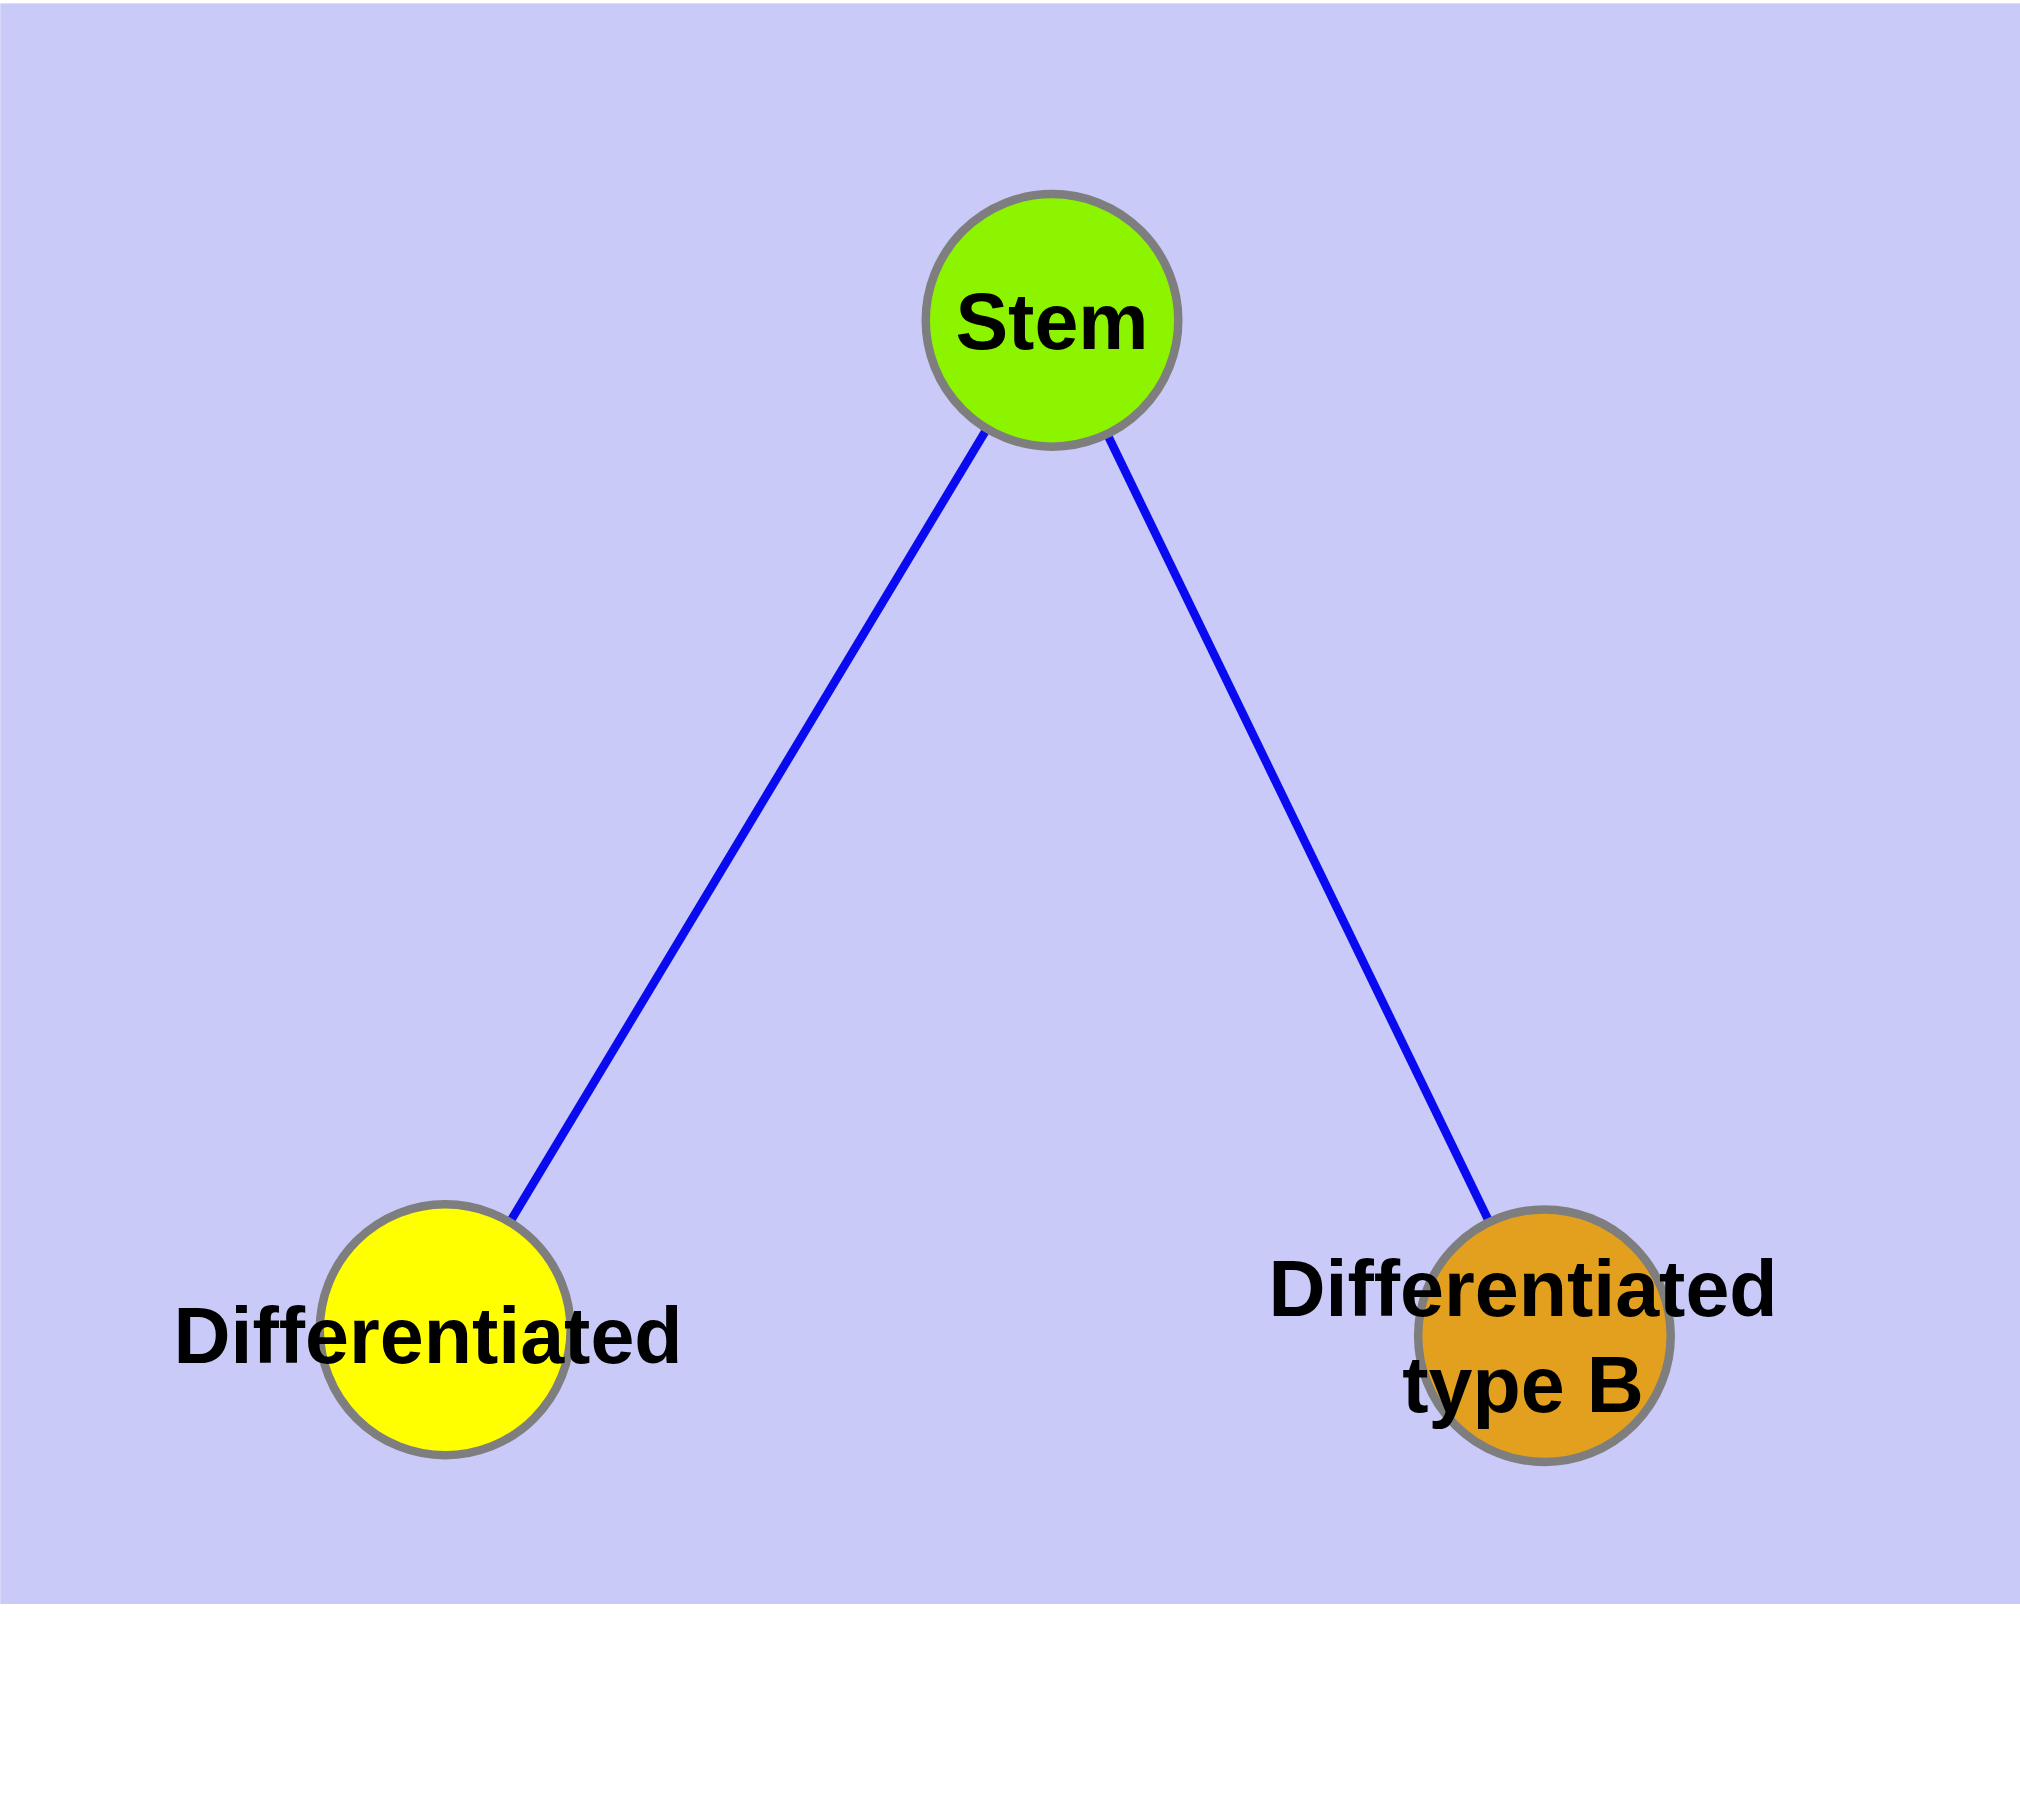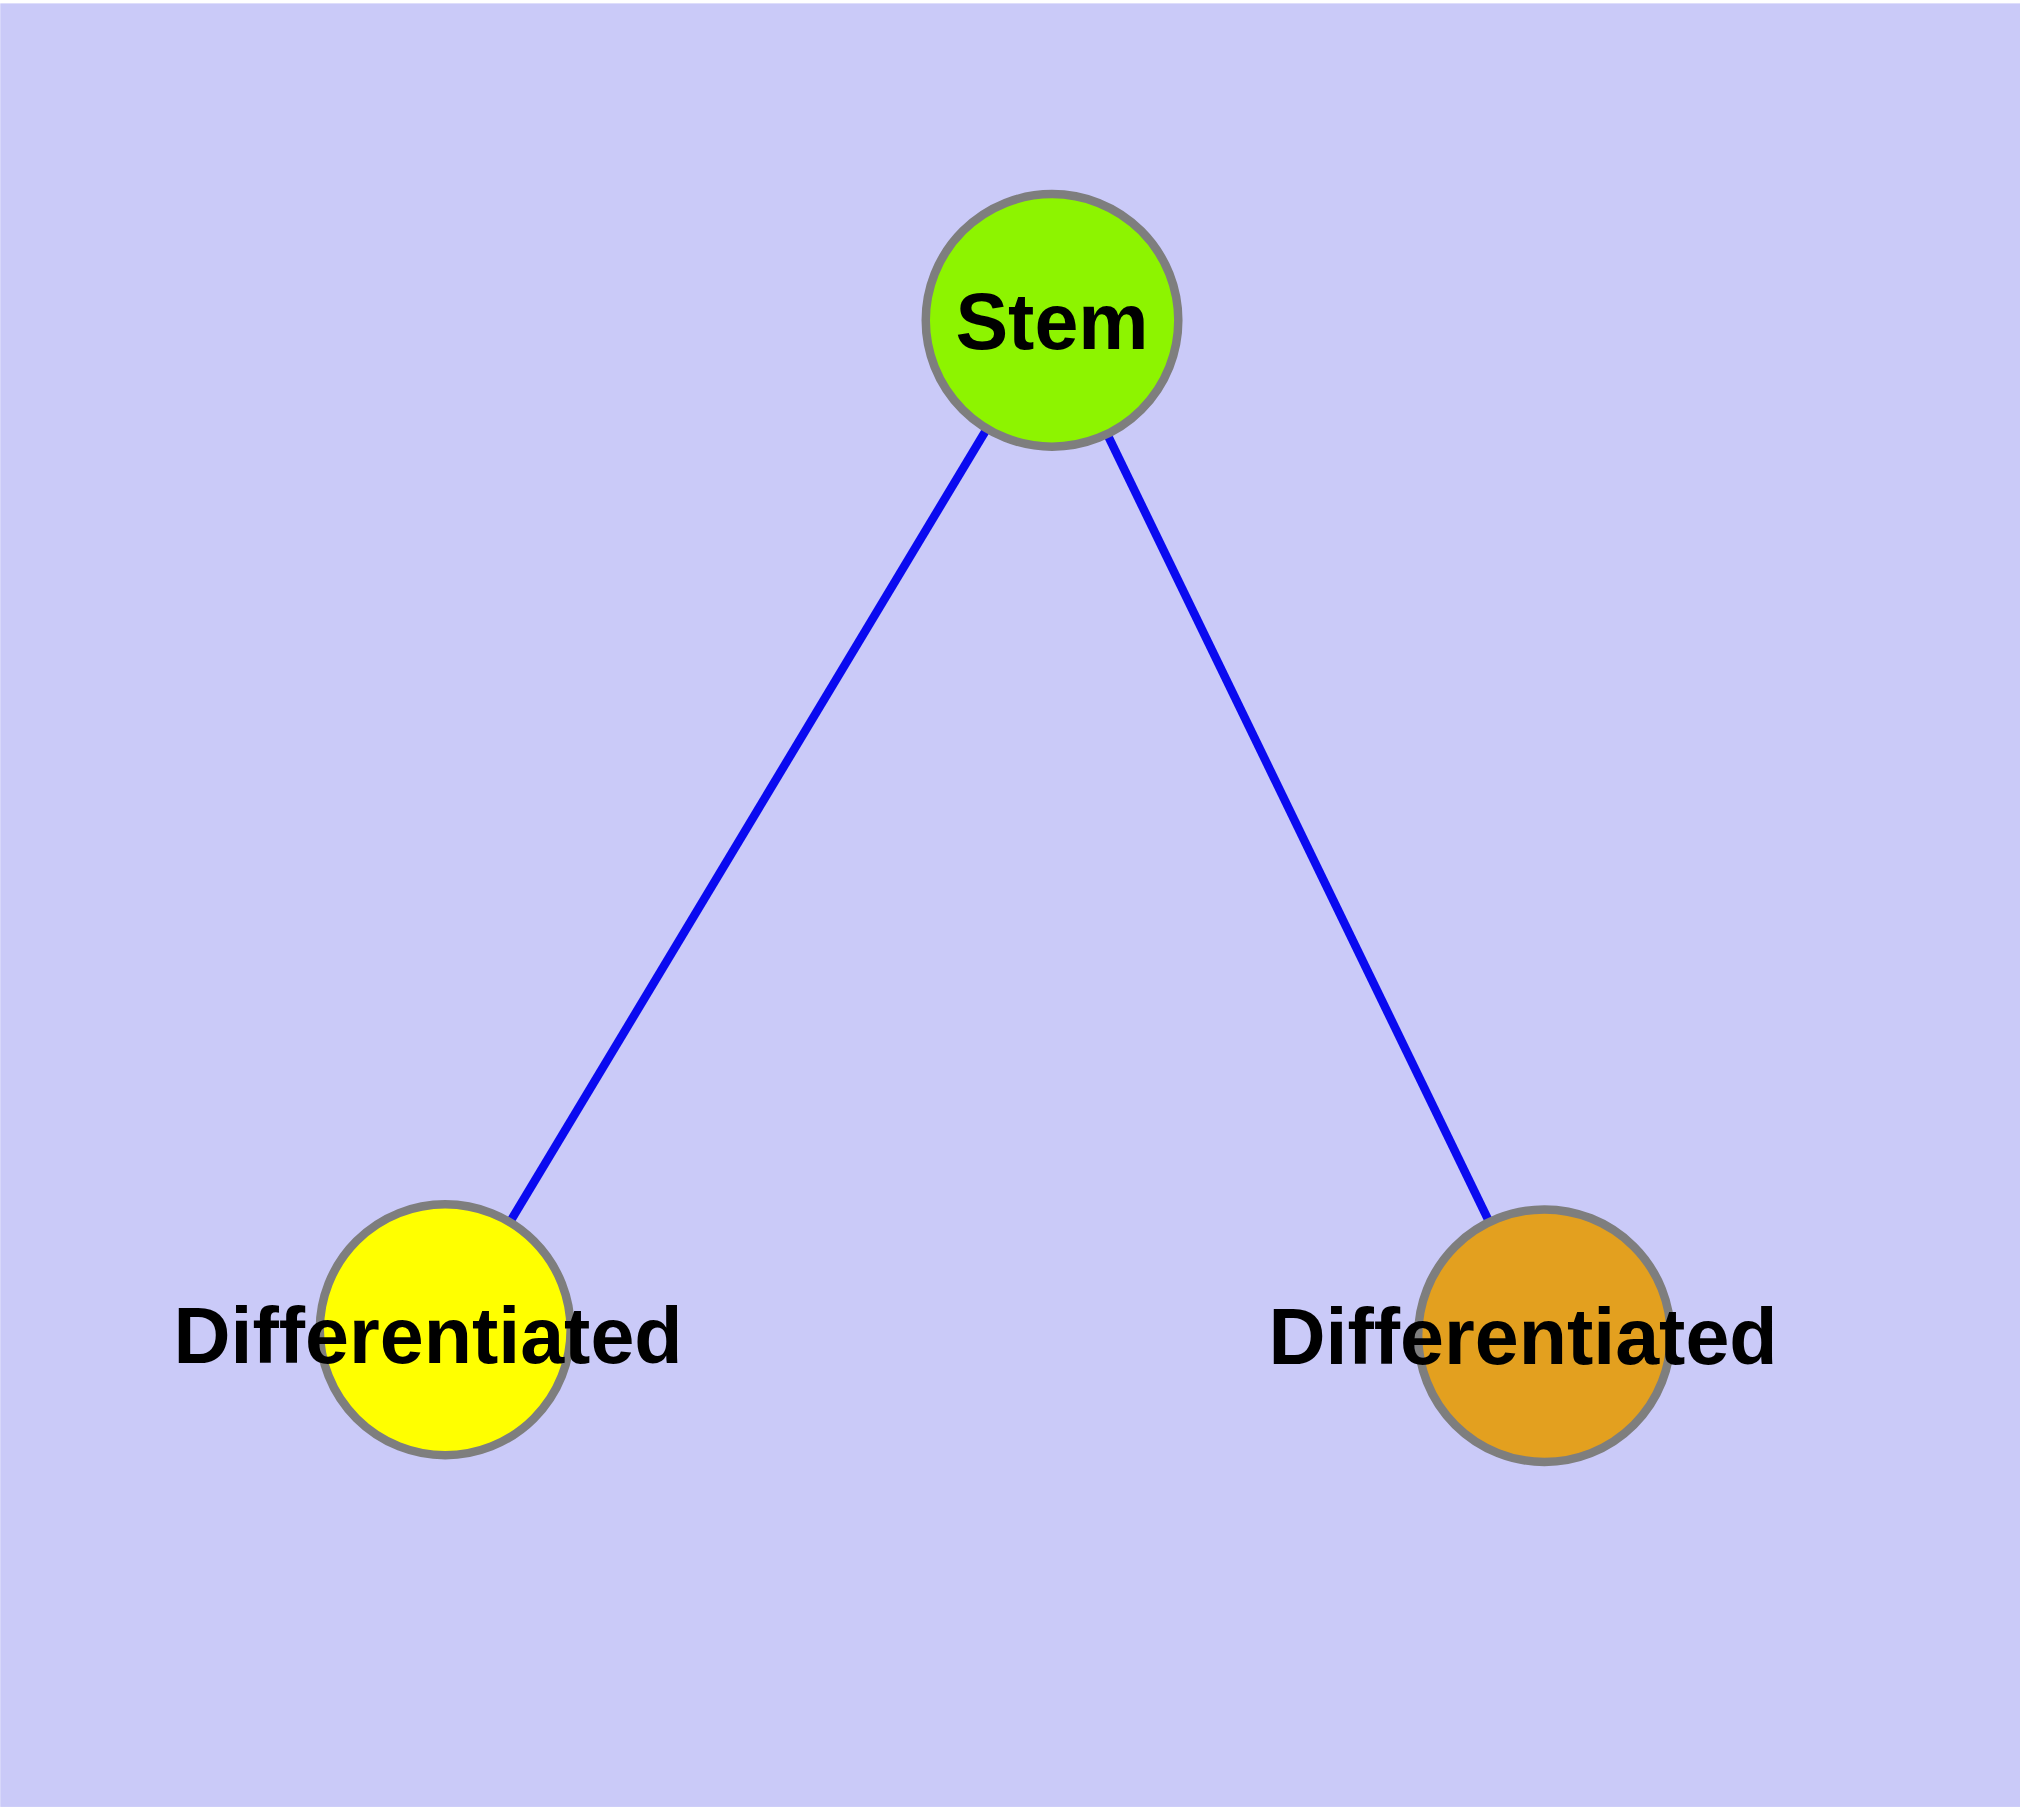--- a/index.html
+++ b/index.html
@@ -3,21 +3,21 @@
 <meta charset="utf-8">
 <style>
   html, body {
     margin: 0;
     padding: 0;
     background: #FFFFFF;
   }
   .stage {
     position: relative;
     width: 2021px;
-    height: 1812px;
+    height: 1604px;
     background: #FFFFFF;
     overflow: hidden;
     font-family: "Liberation Sans", sans-serif;
   }
   .stage svg {
     position: absolute;
     left: 0;
     top: 0;
     display: block;
   }
@@ -66,15 +66,16 @@
   </svg>
 
   <div class="node-label label-stem">Stem</div>
 
   <div class="node-label label-type-a">
     <span>Differentiated</span>
   </div>
 
   <div class="node-label label-type-b">
     <span>Differentiated</span>
+    <span>type B</span>
   </div>
 </div>
 
 
 </body></html>

